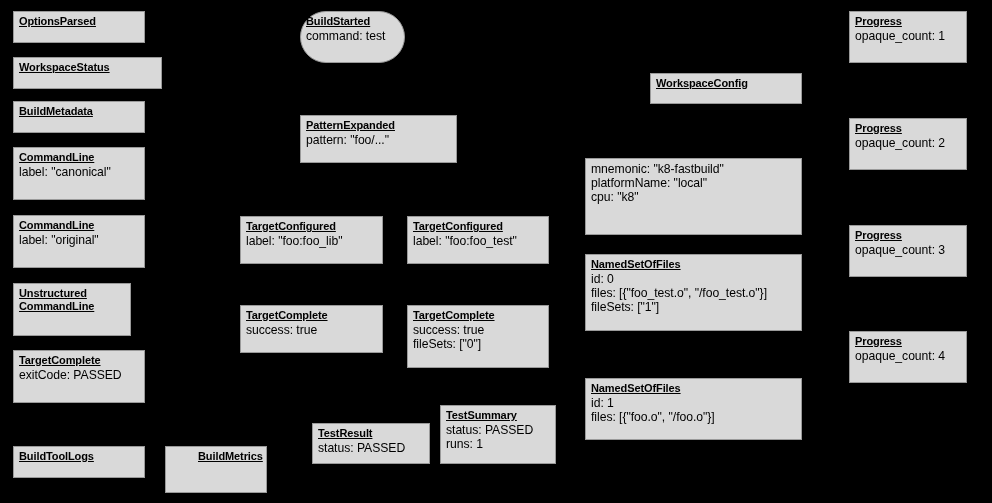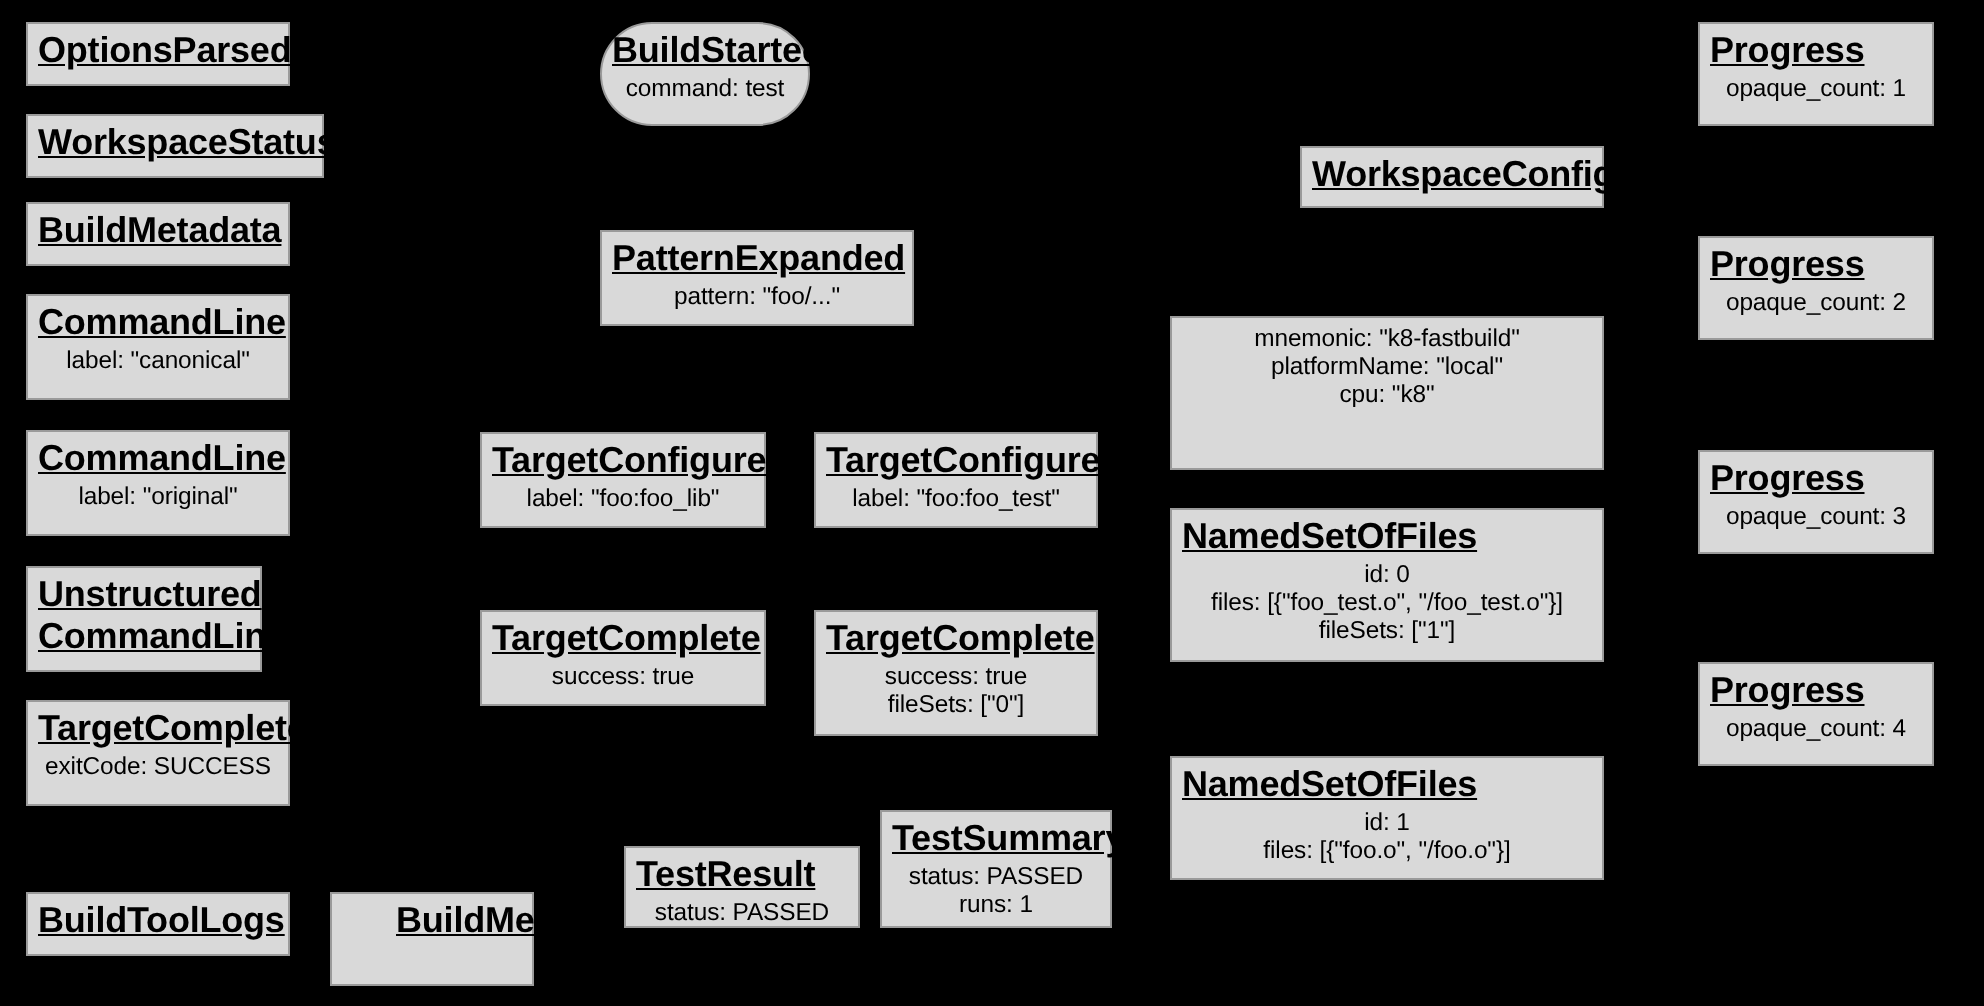--- a/index.html
+++ b/index.html
@@ -20,30 +20,29 @@
     position: absolute;
     box-sizing: border-box;
     background: #d9d9d9;
     border: 1px solid #9a9a9a;
     padding: 3px 5px 4px 5px;
     line-height: 1.16;
     color: #000000;
   }
   .node-title {
     display: block;
-    font-size: 18px;
+    font-size: 11px;
     font-weight: bold;
     text-decoration: underline;
     white-space: pre;
     letter-spacing: -0.1px;
     margin-bottom: 1px;
   }
   .node-fields {
     display: block;
-    text-align: center;
   }
   .node-field {
     display: block;
     font-size: 12.2px;
     font-weight: normal;
     white-space: pre;
     letter-spacing: -0.05px;
   }
   .title-only > .node-title {
     margin-bottom: 0;
@@ -81,21 +80,21 @@
   </div>
 
   <div class="node title-only" style="left:13px; top:283px; width:118px; height:53px;">
     <span class="node-title">Unstructured
 CommandLine</span>
   </div>
 
   <div class="node" style="left:13px; top:350px; width:132px; height:53px;">
     <span class="node-title">TargetComplete</span>
     <span class="node-fields">
-      <span class="node-field">exitCode: SUCCESS</span>
+      <span class="node-field">exitCode: PASSED</span>
     </span>
   </div>
 
   <div class="node title-only" style="left:13px; top:446px; width:132px; height:32px;">
     <span class="node-title">BuildToolLogs</span>
   </div>
 
   <div class="node title-only" style="left:165px; top:446px; width:102px; height:47px;padding-left:32px;">
     <span class="node-title">BuildMetrics</span>
   </div>

